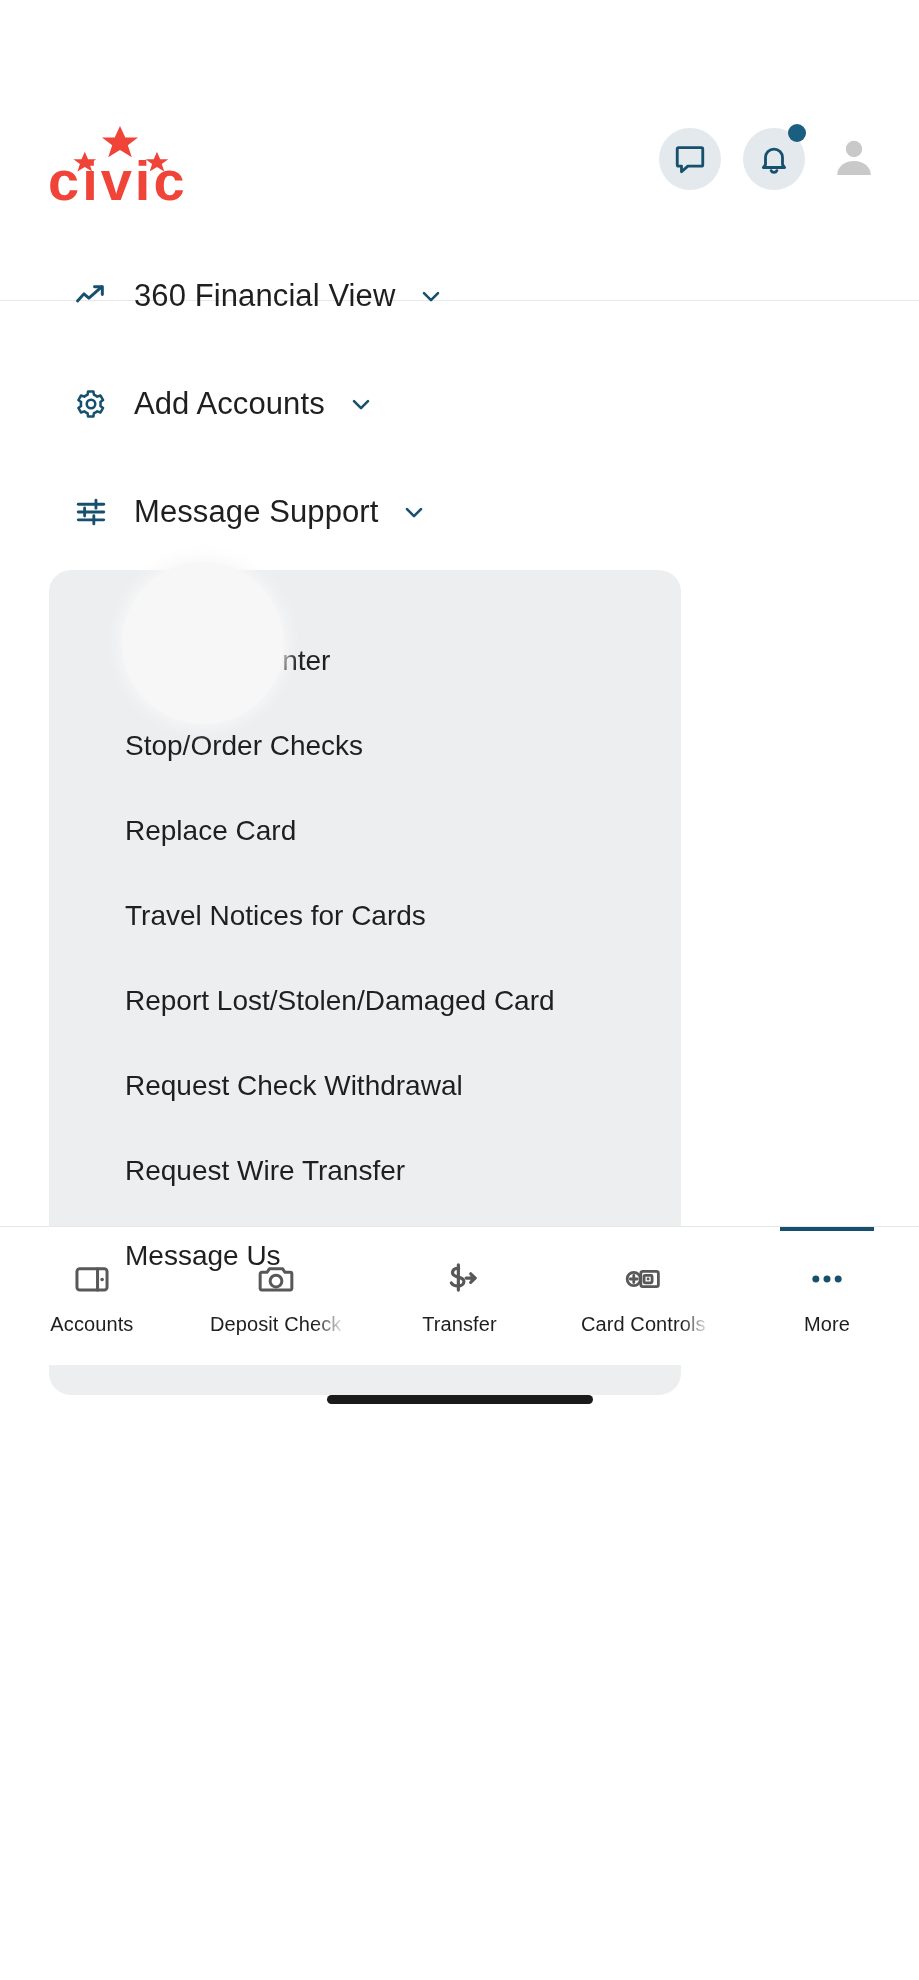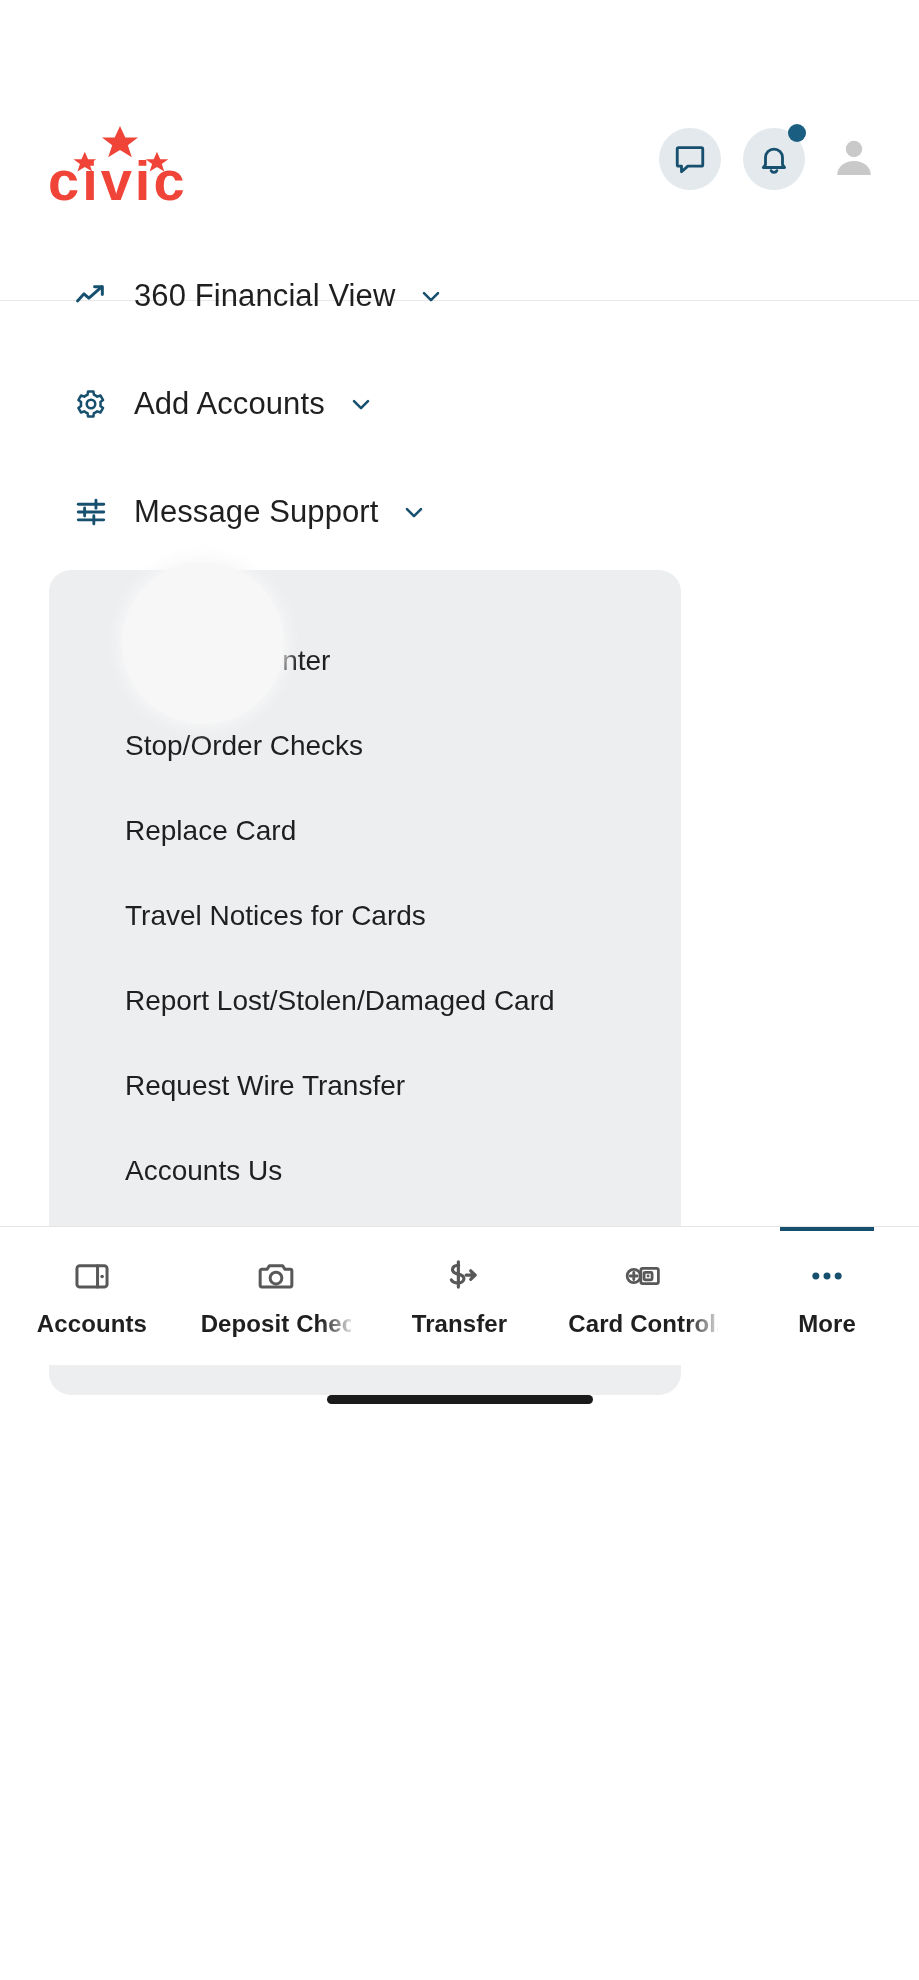--- a/index.html
+++ b/index.html
@@ -198,22 +198,22 @@
   .nav-icon {
     height: 44px;
     display: flex;
     align-items: center;
     justify-content: center;
     margin-bottom: 12px;
   }
   .nav-icon svg { display: block; }
 
   .nav-label {
-    font-size: 24px;
-    font-weight: bold;
+    font-size: 20px;
+    font-weight: normal;
     color: #1f1f1f;
     white-space: nowrap;
     letter-spacing: 0.1px;
   }
   .nav-item.active .nav-label { color: #1f1f1f; }
 
   
   .nav-item.clipped .nav-label {
     max-width: 150px;
     overflow: hidden;
@@ -345,24 +345,27 @@
       <div class="submenu-item">
         <span>Replace Card</span>
       </div>
       <div class="submenu-item">
         <span>Travel Notices for Cards</span>
       </div>
       <div class="submenu-item">
         <span>Report Lost/Stolen/Damaged Card</span>
       </div>
       <div class="submenu-item">
+        <span>Request Check Withdrawal</span>
+      </div>
+      <div class="submenu-item">
         <span>Request Wire Transfer</span>
       </div>
       <div class="submenu-item">
-        <span>Accounts Us</span>
+        <span>Message Us</span>
       </div>
     </div>
   </div>
 
   <div class="tap-highlight"></div>
 
   <div class="bottom-nav">
 
     <div class="nav-item">
 

